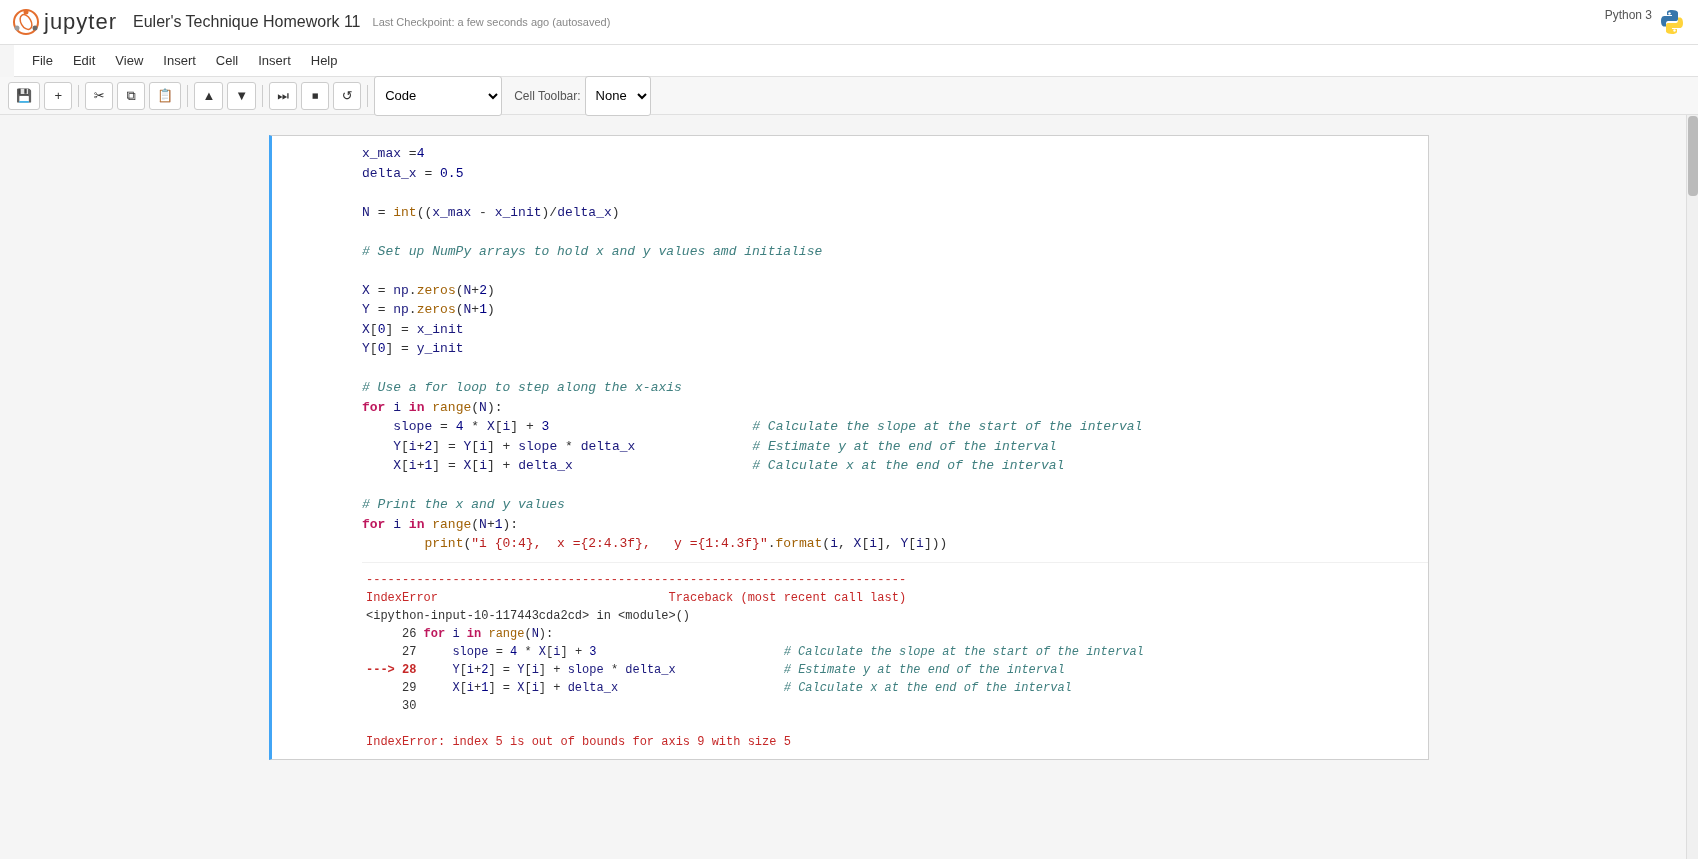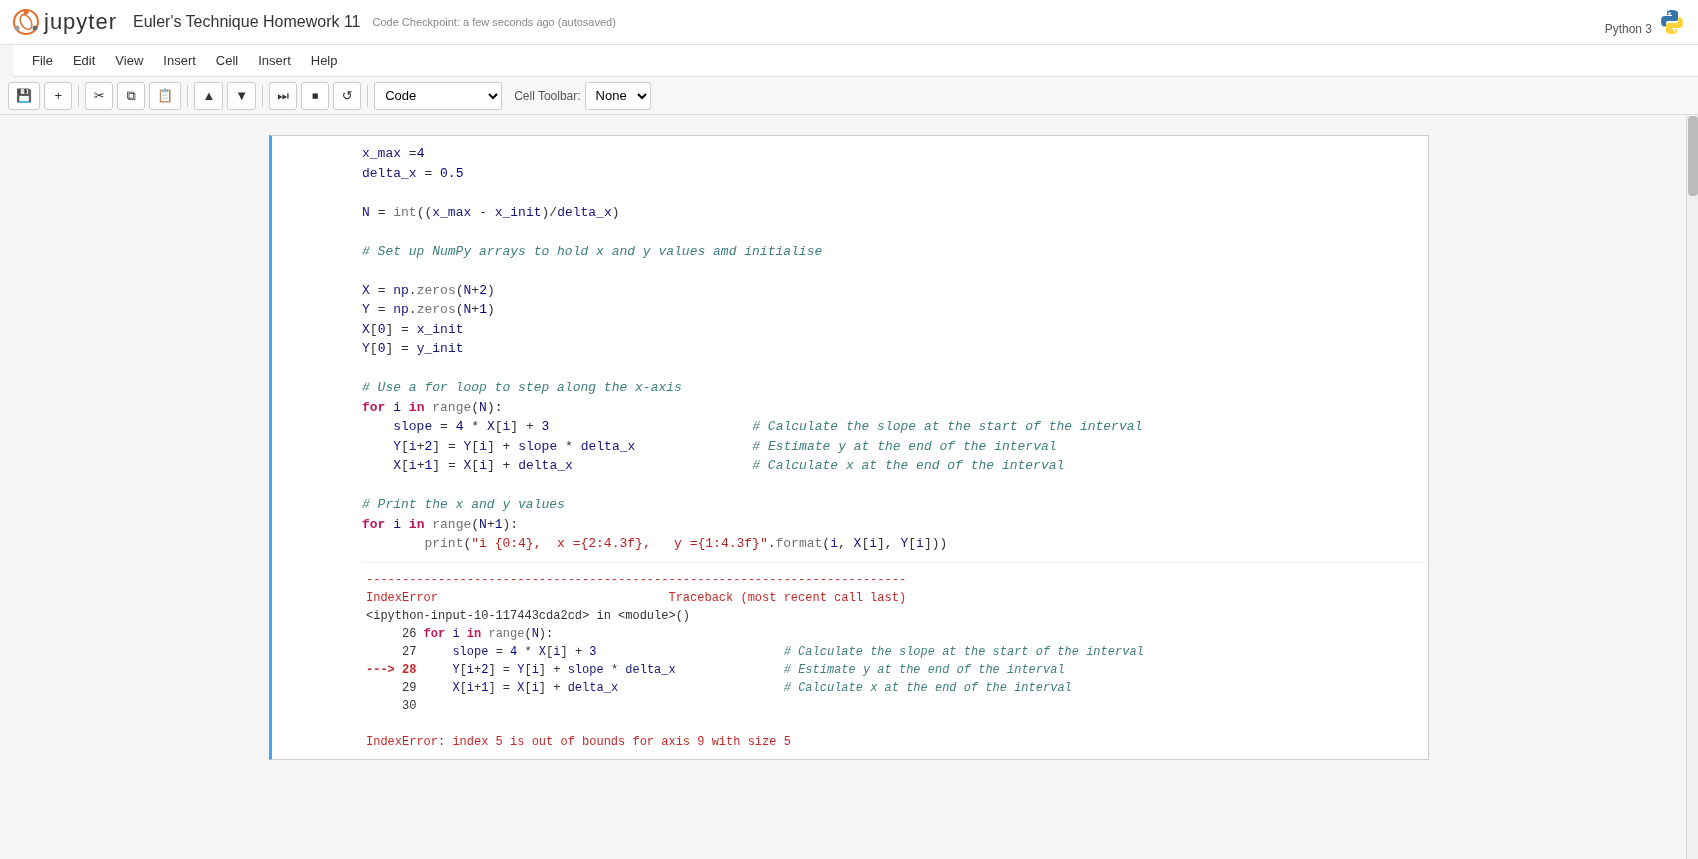--- a/index.html
+++ b/index.html
@@ -48,21 +48,21 @@
     }
     #checkpoint-info {
       font-size: 11px;
       color: #888;
       margin-right: auto;
     }
     #kernel-info {
       font-size: 12px;
       color: #555;
       display: flex;
-      align-items: flex-end;
+      align-items: flex-start;
       gap: 6px;
     }
     #python-logo {
       width: 28px;
       height: 28px;
     }
 
     
     #menubar {
       background: #fff;
@@ -119,21 +119,21 @@
       height: 22px;
       background: #ccc;
       margin: 0 2px;
     }
     .toolbar-select {
       background: #fff;
       border: 1px solid #ccc;
       border-radius: 3px;
       padding: 3px 6px;
       font-size: 13px;
-      height: 28px;
+      height: 40px;
       cursor: pointer;
     }
     .cell-toolbar-label {
       font-size: 12px;
       color: #555;
       margin-left: 8px;
     }
 
     
     #main {
@@ -201,21 +201,21 @@
     .output-error {
       font-family: "Courier New", Courier, monospace;
       font-size: 12px;
       line-height: 1.5;
       color: #c62828;
       white-space: pre;
     }
 
     
     .kw { color: #be185d; font-weight: bold; }       
-    .bi { color: #737373; }                          
+    .bi { color: #a16207; }                          
     .st { color: #ba2121; }                          
     .cm { color: #408080; font-style: italic; }      
     .nm { color: #000080; }                          
     .op { color: #333; }                             
     .var { color: #19177c; }
 
     
     .err-header { color: #c62828; }
     .err-loc { color: #333; }
     .err-arrow { color: #c62828; font-weight: bold; }
@@ -255,21 +255,21 @@
     <svg class="logo-icon" viewBox="0 0 28 28" xmlns="http://www.w3.org/2000/svg">
       <circle cx="14" cy="14" r="12" fill="none" stroke="#e46e2e" stroke-width="2"></circle>
       <ellipse cx="14" cy="14" rx="5" ry="8" fill="none" stroke="#e46e2e" stroke-width="1.5" transform="rotate(-30 14 14)"></ellipse>
       <circle cx="14" cy="4" r="2.5" fill="#e46e2e"></circle>
       <circle cx="5" cy="20" r="2.5" fill="#9e9e9e"></circle>
       <circle cx="23" cy="20" r="2.5" fill="#6a6a6a"></circle>
     </svg>
     <span class="logo-text">jupyter</span>
   </div>
   <span id="notebook-title">Euler's Technique Homework 11</span>
-  <span id="checkpoint-info">Code Checkpoint: a few seconds ago (autosaved)</span>
+  <span id="checkpoint-info">Last Checkpoint: a few seconds ago (autosaved)</span>
   <div id="kernel-info">
     <span>Python 3</span>
 
     <svg id="python-logo" viewBox="0 0 28 28" xmlns="http://www.w3.org/2000/svg">
       <path d="M14 2C8.5 2 9 4.5 9 4.5V7h5v1H6.5S3 7.5 3 13s3 5.5 3 5.5H8v-2.5S7.8 13 10 13h8c2 0 2-2 2-2V5s.3-3-6-3z" fill="#3776ab"></path>
       <path d="M14 26c5.5 0 5-2.5 5-2.5V21h-5v-1h7.5S25 20.5 25 15s-3-5.5-3-5.5H20v2.5s.2 3-2 3h-8c-2 0-2 2-2 2v6s-.3 3 6 3z" fill="#ffd43b"></path>
       <circle cx="11.5" cy="5.5" r="1.2" fill="#fff"></circle>
       <circle cx="16.5" cy="22.5" r="1.2" fill="#fff"></circle>
     </svg>
   </div>

